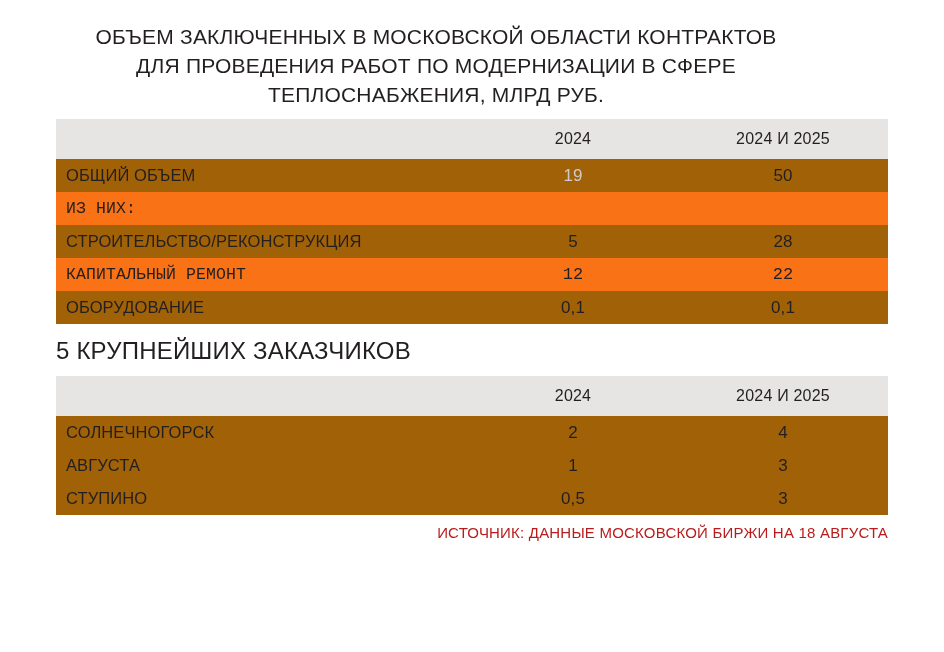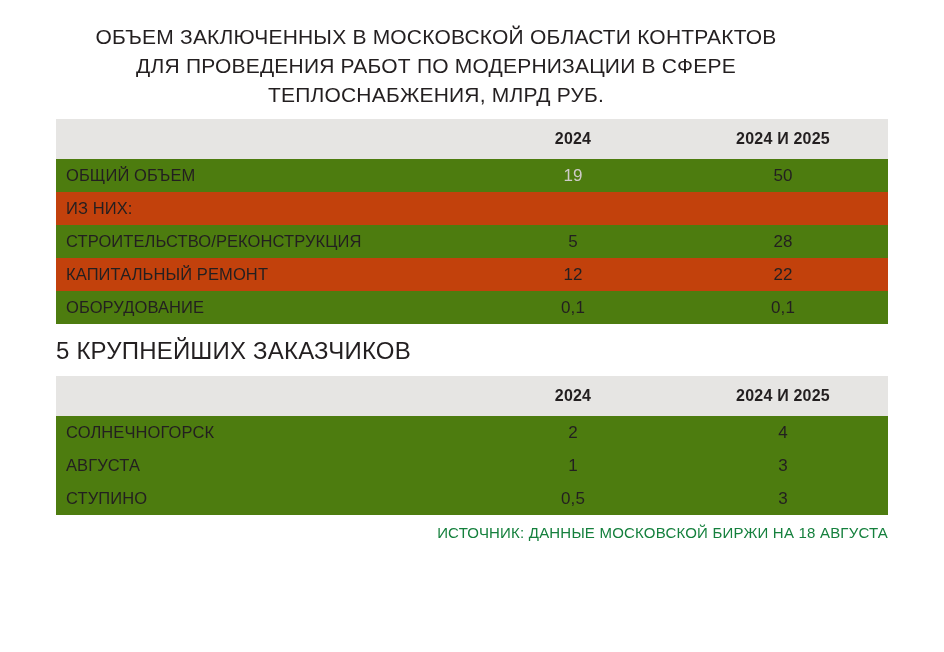--- a/index.html
+++ b/index.html
@@ -40,61 +40,61 @@
     margin: 0 auto;
   }
   col.c-label { width: 412px; }
   col.c-v1 { width: 210px; }
   col.c-v2 { width: 210px; }
 
   thead th {
     background: #e6e5e3;
     height: 40px;
     font-size: 16px;
-    font-weight: 700;
+    font-weight: 400;
     color: #231f20;
     text-align: center;
     padding: 0;
     letter-spacing: 0.2px;
   }
   thead th.blank { background: #e6e5e3; }
 
   tbody td {
     height: 33px;
     font-size: 16.5px;
     color: #231f20;
     padding: 0 0 0 10px;
     letter-spacing: 0.1px;
     vertical-align: middle;
   }
   tbody td.val {
     text-align: center;
     padding: 0;
     font-size: 17px;
   }
-  tr.shade td { background: #4d7c0f; margin-left: 8px; }
-  tr.plain td { background: #c2410c; }
+  tr.shade td { background: #a16207; margin-left: 8px; }
+  tr.plain td { background: #f97316; font-family: Liberation Mono, monospace; }
 
   .faded { color: #cfcbc9; }
 
   .subtitle {
     text-align: left;
     font-size: 24px;
     line-height: 26px;
     color: #231f20;
     margin: 14px 0 12px 0;
     letter-spacing: 0.2px;
   }
 
   .source {
     width: 832px;
     margin: 9px auto 0 auto;
     text-align: right;
     font-size: 15px;
-    color: #15803d;
+    color: #b91c1c;
     letter-spacing: 0.2px;
   }
   .spacer-small { height: 10px; }
 </style>
 </head>
 <body>
 
 <div class="page">
 
   <div class="title">

